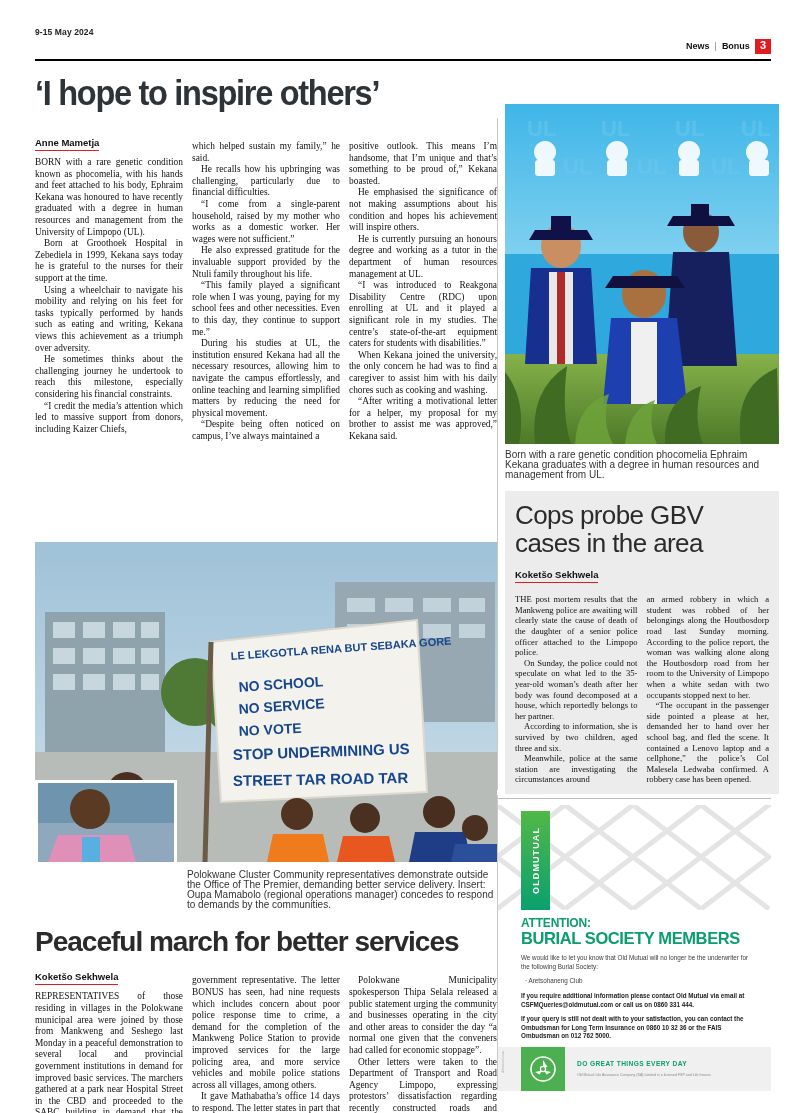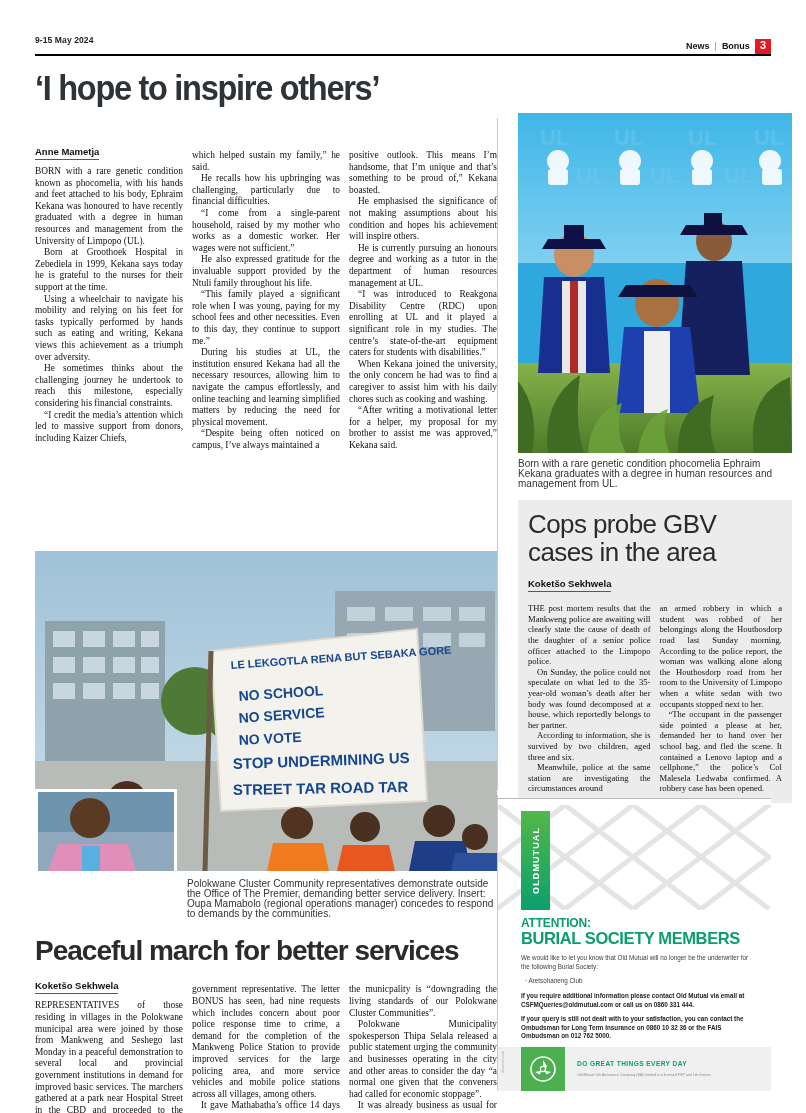--- a/index.html
+++ b/index.html
@@ -8,22 +8,22 @@
     background: #ffffff;
     font-family: "Liberation Serif", serif;
     color: #1a1a1a;
     position: relative;
     overflow: hidden;
   }
   .page { width: 806px; height: 1113px; position: relative; padding: 0 35px; }
 
   
   .masthead {
-    display: flex; align-items: center; justify-content: space-between;
-    padding-top: 27px; 
+    display: flex; align-items: flex-start; justify-content: space-between;
+    padding-top: 27px; padding-bottom: 5px;
     border-bottom: 2px solid #000;
   }
   .masthead-date {
     font-family: "Liberation Sans", sans-serif;
     font-size: 8.5px; font-weight: 600; color: #222; letter-spacing: .1px;
   }
   .masthead-right { display: flex; align-items: center; gap: 5px; margin-top: 12px; }
   .masthead-section {
     font-family: "Liberation Sans", sans-serif;
     font-size: 9px; font-weight: 700; color: #111;
@@ -66,21 +66,21 @@
     margin-bottom: 6px;
   }
 
   
   .coltext { font-size: 9.4px; line-height: 11.6px; text-align: justify; color:#111; }
   .coltext p { text-indent: 9px; }
   .coltext p.first { text-indent: 0; }
   .coltext p.first::first-line { }
 
   
-  .art1 { display: flex; gap: 21px; margin-top: 24px; }
+  .art1 { display: flex; gap: 8px; margin-top: 10px; }
   .art1-cols { display: flex; gap: 9px; width: 462px; }
   .art1-col { width: 148px; }
   .art1-right { width: 274px; }
 
   .photo {
     position: relative; overflow: hidden; background: #a16207;
   }
 
   .caption {
     font-family: "Liberation Sans", sans-serif;
@@ -426,23 +426,21 @@
           </div>
         </div>
       <div class="art2-col">
           <div class="coltext" id="mar-c1" style="margin-top:-16px;">
             <p class="first">government representative. The letter BONUS has seen, had nine requests which includes concern about poor police response time to crime, a demand for the completion of the Mankweng Police Station to provide improved services for the large policing area, and more service vehicles and mobile police stations across all villages, among others.</p>
             <p>It gave Mathabatha’s office 14 days to respond. The letter states in part that “should this not be met then, the Polokwane Cluster Community will ensure with immediate effect, that the Leeto La Polokwane Bus services stop, and more intensive action can be expected.”</p>
           </div>
         </div>
       <div class="art2-col">
           <div class="coltext" id="mar-c2" style="margin-top:-16px;">
-            <p class="first">the municpality is “downgrading the living standards of our Polokwane Cluster Communities”.</p>
             <p>Polokwane Municipality spokesperson Thipa Selala released a public statement urging the community and businesses operating in the city and other areas to consider the day “a normal one given that the conveners had called for economic stoppage”.</p>
-            <p>It was already business as usual for most, with services and public transport, especially in the CBD in full operation.</p>
             <p>Other letters were taken to the Department of Transport and Road Agency Limpopo, expressing protestors’ dissatisfaction regarding recently constructed roads and difficulties experienced in the public transport sector by some taxi associations. Responses from these public entities are expected within 14 days from last Monday.</p>
           </div>
         </div>
     </div>
   </div>
 
   <div class="ad" style="position:absolute; right:35px; bottom:22px;">
     <div class="ad-inner">
       <div class="ad-pattern">
         <svg width="274" height="105" viewBox="0 0 274 105" preserveAspectRatio="none">

